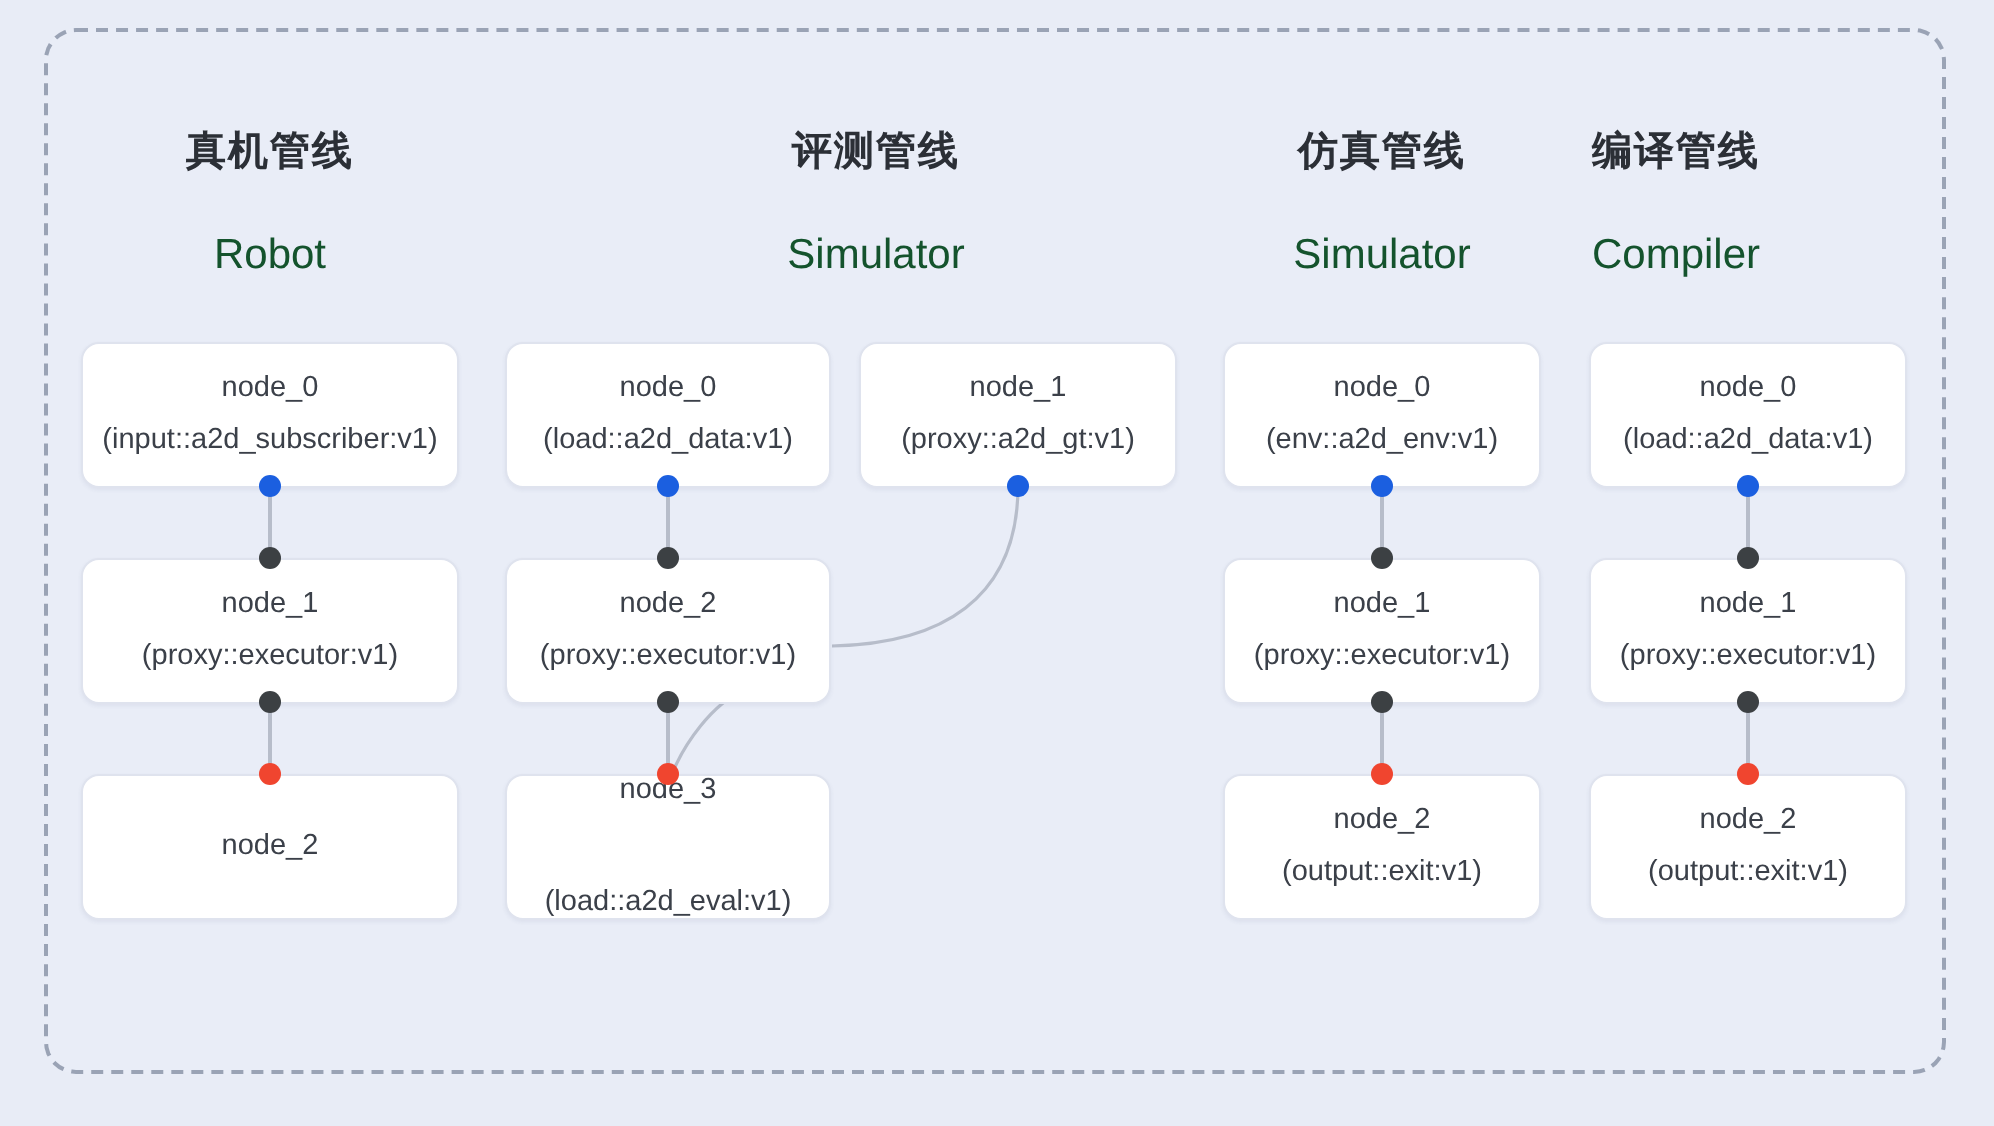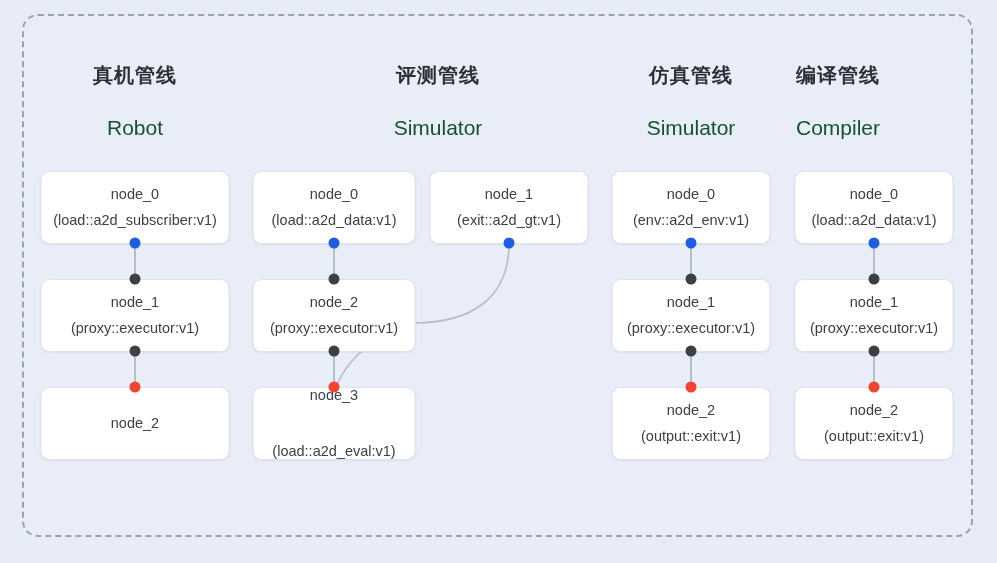--- a/index.html
+++ b/index.html
@@ -121,21 +121,21 @@
     </svg>
   <div id="content">
       <div class="col-head" style="left: 135px; top: 62px;">
         <div class="cn">真机管线</div>
         <div class="en">Robot</div>
       </div>
       <div class="link-line" style="left: 135px; top: 243px; height: 36px;"></div>
       <div class="link-line" style="left: 135px; top: 351px; height: 36px;"></div>
       <div class="node" style="left: 135px; top: 171px; width: 189px; height: 73px;">
         <div class="nid">node_0</div>
-        <div class="nspec">(load::a2d_subscriber:v1)</div>
+        <div class="nspec">(input::a2d_subscriber:v1)</div>
       </div>
       <div class="node" style="left: 135px; top: 279px; width: 189px; height: 73px;">
         <div class="nid">node_1</div>
         <div class="nspec">(proxy::executor:v1)</div>
       </div>
       <div class="node" style="left: 135px; top: 387px; width: 189px; height: 73px;">
         <div class="nid">node_2</div>
       </div>
       <div class="port blue" style="left: 135px; top: 243px;"></div>
       <div class="port black" style="left: 135px; top: 279px;"></div>
@@ -146,21 +146,21 @@
         <div class="en">Simulator</div>
       </div>
       <div class="link-line" style="left: 334px; top: 243px; height: 36px;"></div>
       <div class="link-line" style="left: 334px; top: 351px; height: 36px;"></div>
       <div class="node" style="left: 334px; top: 171px; width: 163px; height: 73px;">
         <div class="nid">node_0</div>
         <div class="nspec">(load::a2d_data:v1)</div>
       </div>
       <div class="node" style="left: 509px; top: 171px; width: 159px; height: 73px;">
         <div class="nid">node_1</div>
-        <div class="nspec">(exit::a2d_gt:v1)</div>
+        <div class="nspec">(proxy::a2d_gt:v1)</div>
       </div>
       <div class="node" style="left: 334px; top: 279px; width: 163px; height: 73px;">
         <div class="nid">node_2</div>
         <div class="nspec">(proxy::executor:v1)</div>
       </div>
       <div class="node" style="left: 334px; top: 387px; width: 163px; height: 73px; justify-content: space-between;">
         <div class="nid">node_3</div>
         <div class="nspec">(load::a2d_eval:v1)</div>
       </div>
       <div class="port blue" style="left: 334px; top: 243px;"></div>

